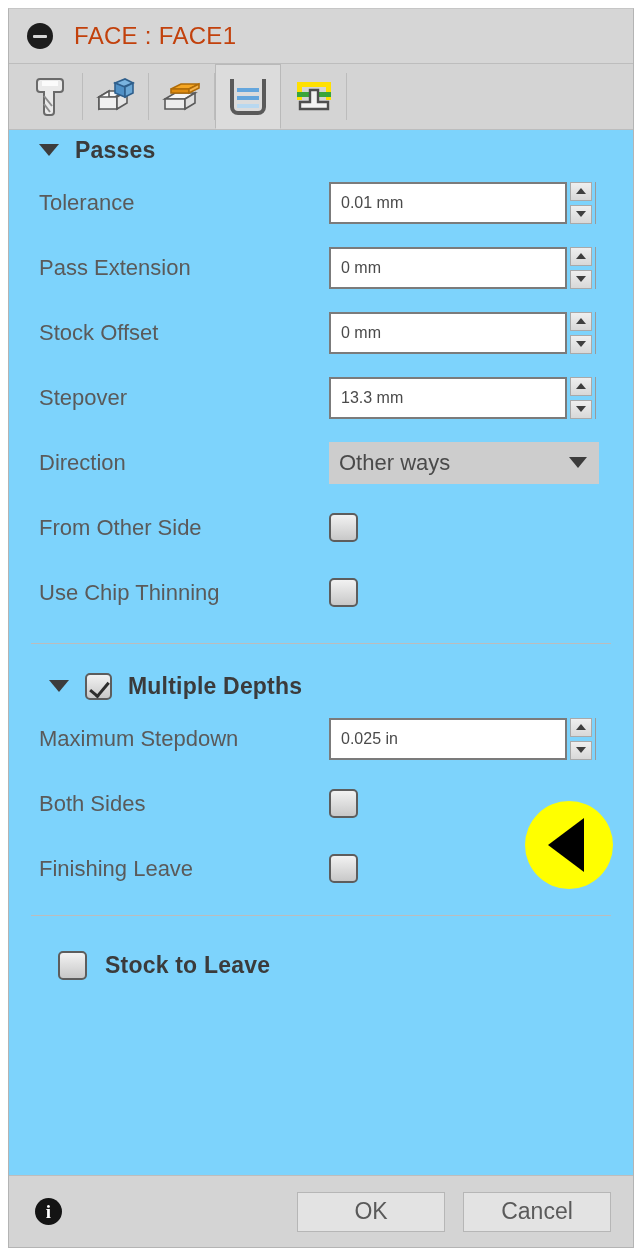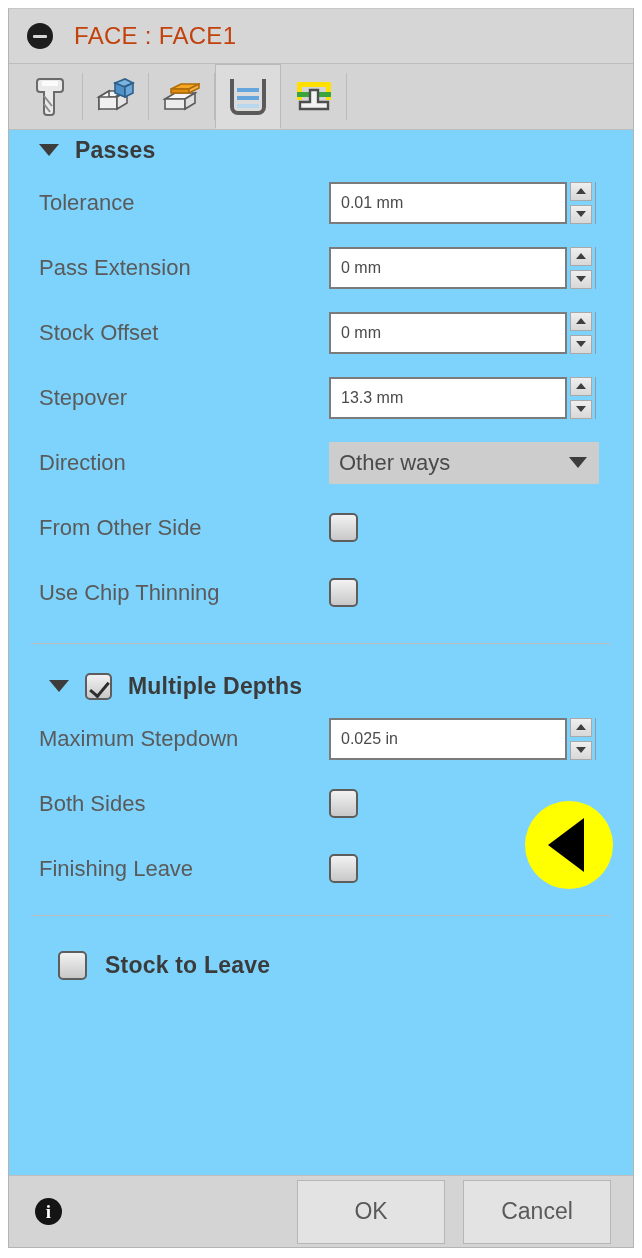--- a/index.html
+++ b/index.html
@@ -300,21 +300,21 @@
     font-weight: bold;
     font-family: "Liberation Serif", serif;
     display: flex;
     align-items: center;
     justify-content: center;
     line-height: 1;
     flex: 0 0 27px;
   }
   .footer-spacer { flex: 1 1 auto; }
   .btn {
-    height: 64px;
+    height: 40px;
     min-width: 148px;
     background: #e3e3e3;
     border: 1px solid #b6b6b6;
     box-sizing: border-box;
     display: flex;
     align-items: center;
     justify-content: center;
     font-size: 23px;
     color: #5a5a5a;
     margin-left: 18px;

